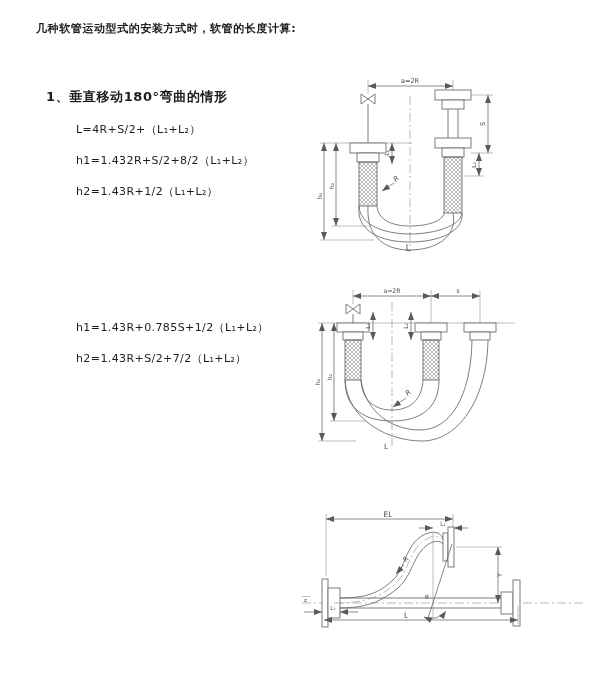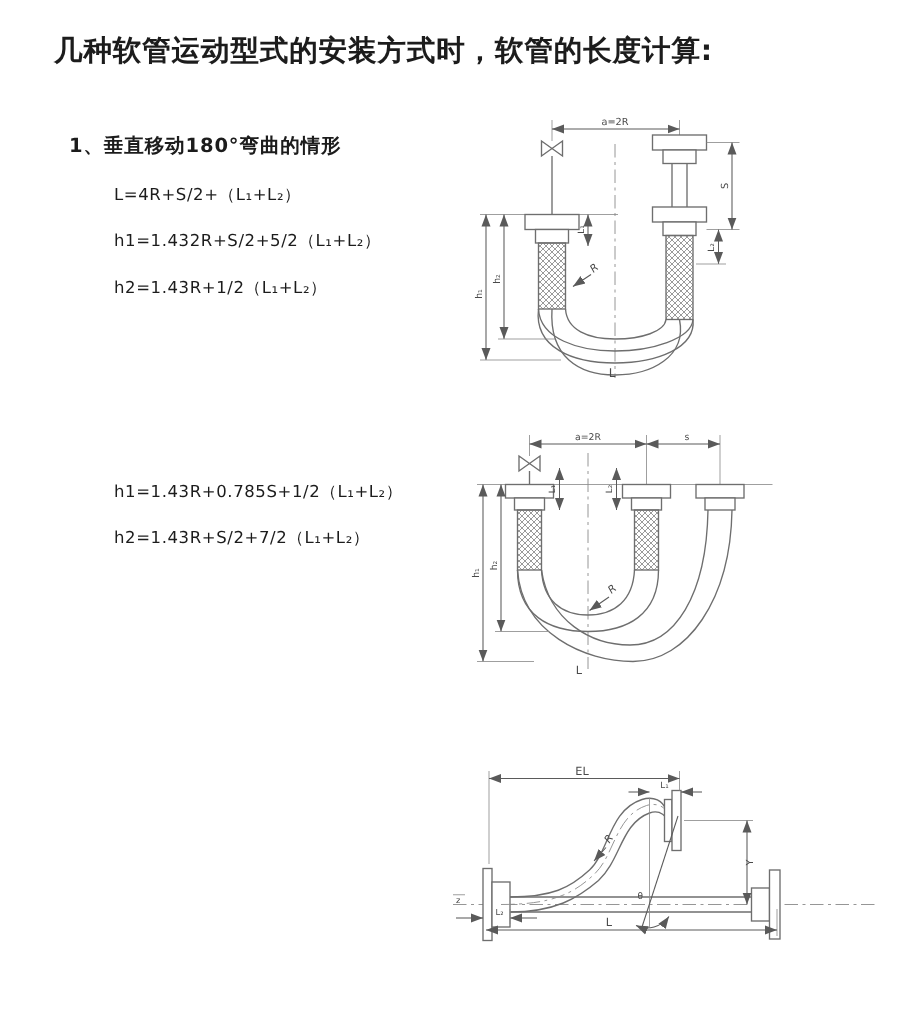--- a/index.html
+++ b/index.html
@@ -1,21 +1,21 @@
 <!DOCTYPE html>
 <html><head>
 <meta charset="utf-8">
 <style>
   html,body{margin:0;padding:0;background:#fff;}
   .page{
     position:relative;width:600px;height:675px;background:#ffffff;
     font-family:"DejaVu Sans","Liberation Sans",sans-serif;color:#1c1c1c;overflow:hidden;
   }
   .title{
-    position:absolute;left:36px;top:21px;font-size:19px;font-weight:700;letter-spacing:.6px;
+    position:absolute;left:36px;top:21px;font-size:11px;font-weight:700;letter-spacing:.6px;
   }
   .sec{position:absolute;left:46px;}
   .sec-heading{font-size:13px;font-weight:700;letter-spacing:.6px;}
   .formula{margin:16px 0 0 30px;font-size:11px;font-weight:500;letter-spacing:.4px;}
   .diag{position:absolute;}
   
   .dln{stroke:#6e6e6e;stroke-width:.9;fill:none;}
   .dfill{fill:#ffffff;stroke:#6e6e6e;stroke-width:.9;}
   .hose{stroke:#6e6e6e;stroke-width:.9;}
   .dim{stroke:#5a5a5a;stroke-width:.7;fill:none;}
@@ -26,21 +26,21 @@
 </head>
 <body>
 
 <div class="page">
 
   <div class="title">几种软管运动型式的安装方式时，软管的长度计算:</div>
 
   <div class="sec" style="top:88px">
     <div class="sec-heading">1、垂直移动180°弯曲的情形</div>
     <div class="formula">L=4R+S/2+（L₁+L₂）</div>
-    <div class="formula">h1=1.432R+S/2+5/2（L₁+L₂）</div>
+    <div class="formula">h1=1.432R+S/2+8/2（L₁+L₂）</div>
     <div class="formula">h2=1.43R+1/2（L₁+L₂）</div>
   </div>
 
   <div class="sec" style="top:304px">
     <div class="formula">h1=1.43R+0.785S+1/2（L₁+L₂）</div>
     <div class="formula">h2=1.43R+S/2+7/2（L₁+L₂）</div>
   </div>
 
 
   <svg class="diag" style="left:312px;top:68px" width="290" height="196" viewBox="0 0 290 196">

